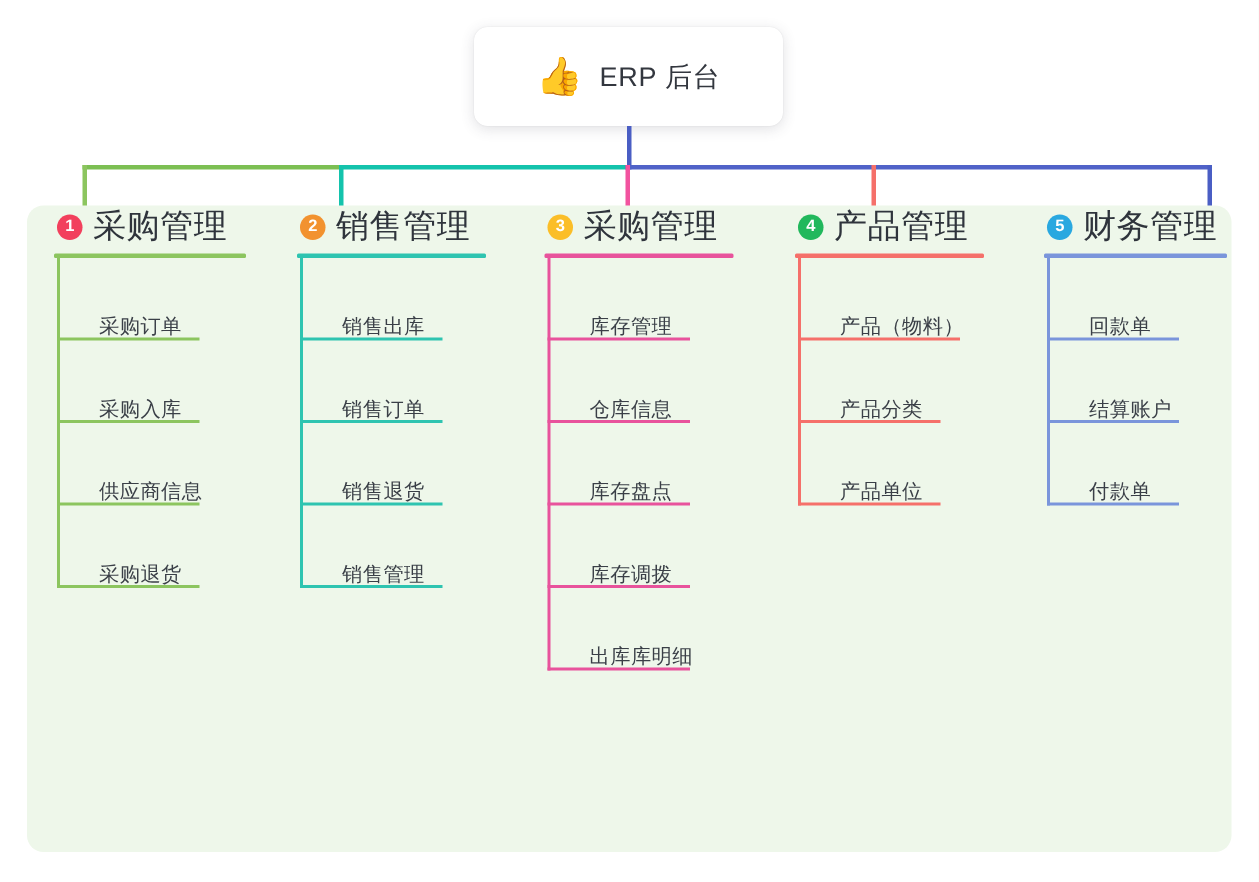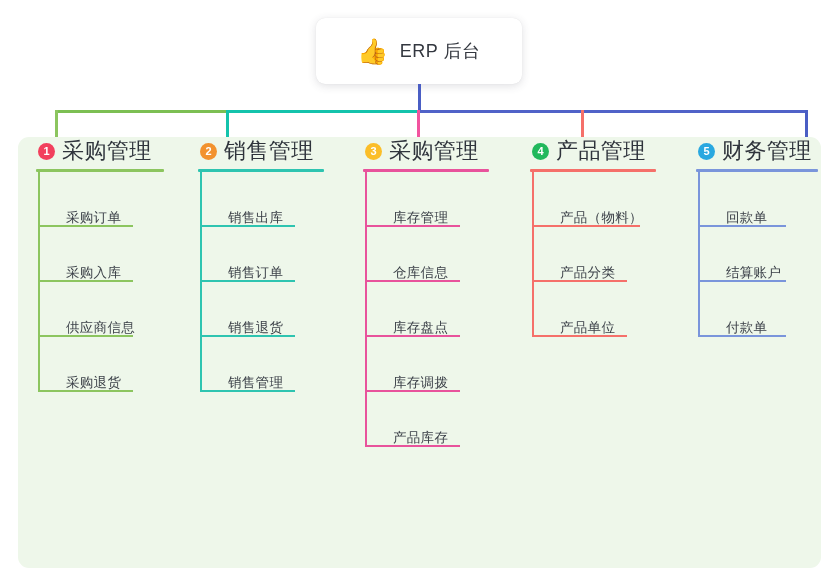--- a/index.html
+++ b/index.html
@@ -220,21 +220,21 @@
         </div>
         <div class="item">
           <span class="item-label">库存盘点</span>
           <div class="item-underline" style="background: rgb(232, 83, 156); width: 95px;"></div>
         </div>
         <div class="item">
           <span class="item-label">库存调拨</span>
           <div class="item-underline" style="background: rgb(232, 83, 156); width: 95px;"></div>
         </div>
         <div class="item">
-          <span class="item-label">产品库存</span>
+          <span class="item-label">出库库明细</span>
           <div class="item-underline" style="background: rgb(232, 83, 156); width: 95px;"></div>
         </div>
       </div>
     </div>
     <div class="column" style="left: 494px; width: 150px;">
       <div class="col-head">
         <span class="badge" style="background: rgb(33, 184, 92);">4</span>
         <span class="col-title">产品管理</span>
       </div>
       <div class="head-bar" style="background: rgb(245, 112, 106); width: 126px; margin-left: 18px;"></div>

